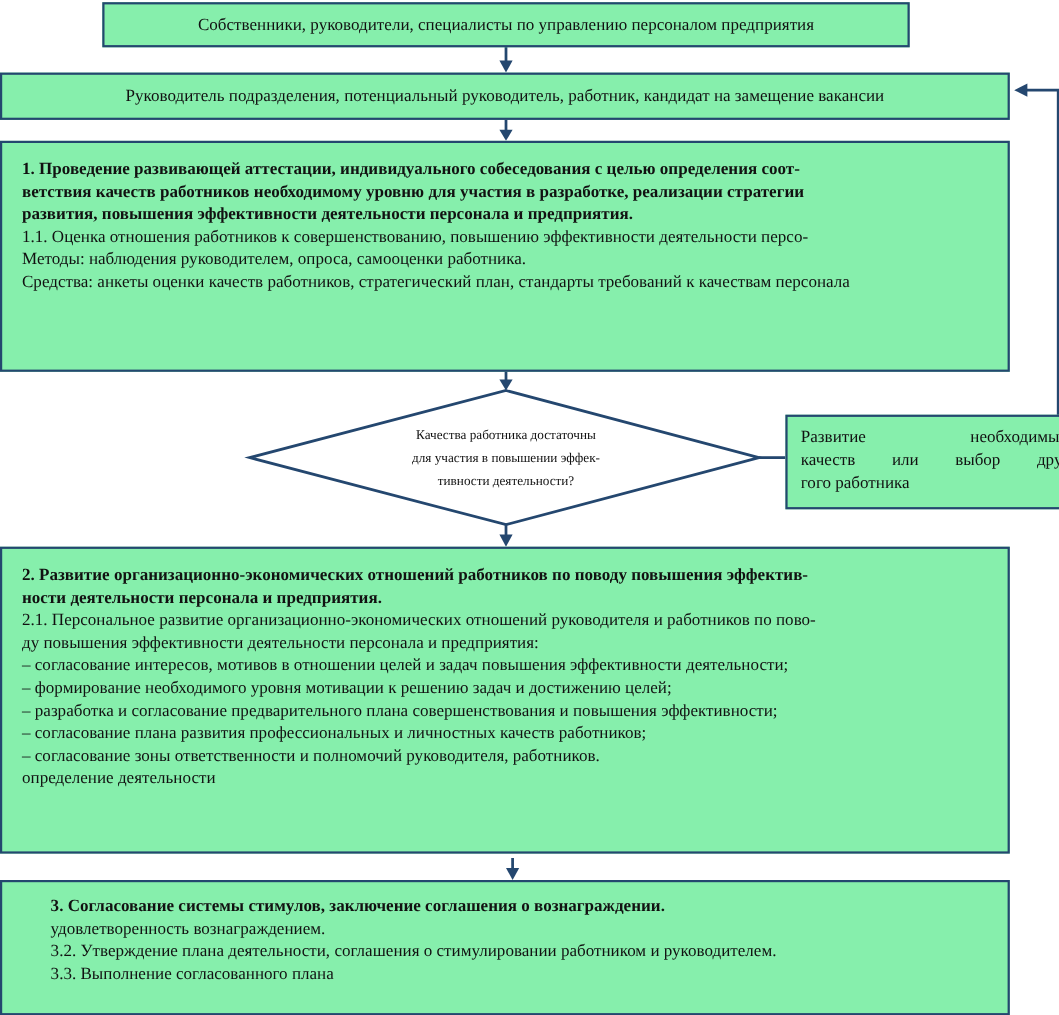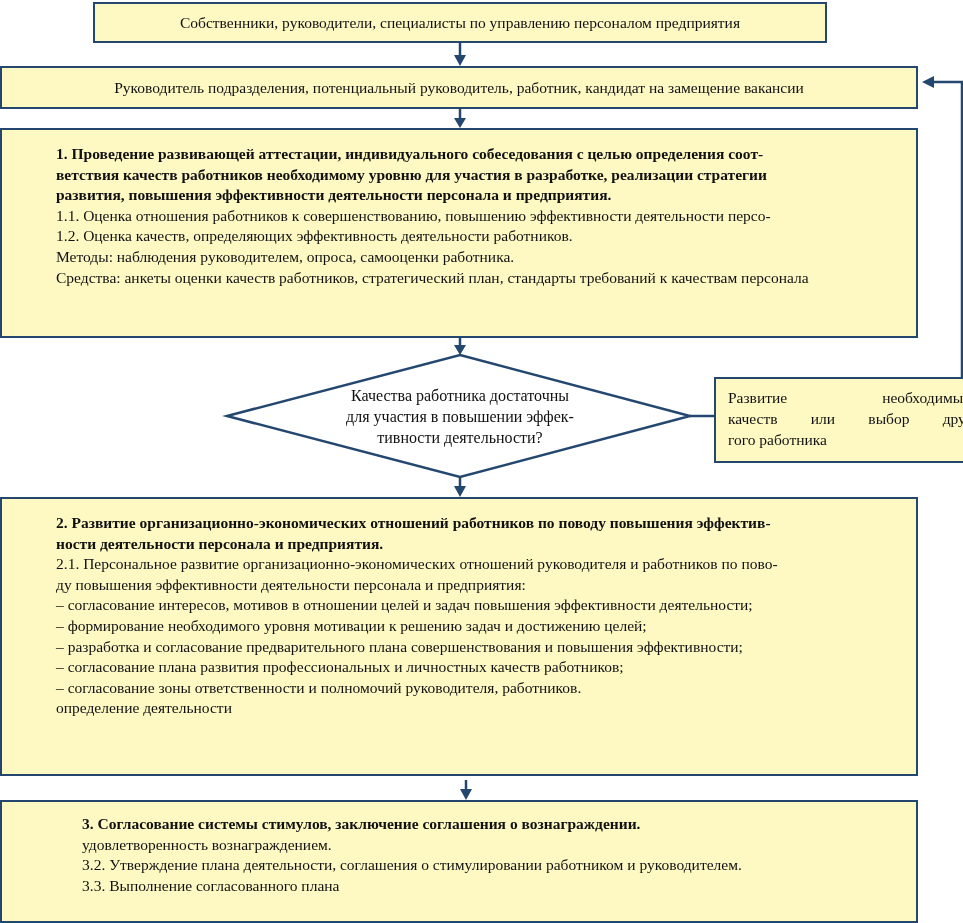--- a/index.html
+++ b/index.html
@@ -1,24 +1,24 @@
 <!DOCTYPE html>
 <html><head>
 <meta charset="utf-8">
 <style>
   html, body { margin:0; padding:0; background:#ffffff; }
   body { width:963px; height:923px; position:relative; overflow:hidden;
          font-family:"Liberation Serif", serif; color:#111; }
-  .box { position:absolute; box-sizing:border-box; border:2.5px solid #24476f; background:#fef9c3; }
+  .box { position:absolute; box-sizing:border-box; border:2.5px solid #24476f; background:#86efac; }
   .center { display:flex; align-items:center; justify-content:center; text-align:center; font-size:15.5px; }
   .txt { font-size:15.5px; line-height:20.6px; padding:14px 14px 0 18px; text-align:justify; }
-  .txt .ln { display:block;margin-left:36px; }
+  .txt .ln { display:block; }
   .txt .b { font-weight:bold; }
   svg.conn { position:absolute; left:0; top:0; }
-  .diamond-text { position:absolute; text-align:center; font-size:16px; line-height:21px; }
+  .diamond-text { position:absolute; text-align:center; font-size:12px; line-height:21px; }
   .side-text { font-size:15.5px; line-height:21px; padding:8px 12px 0 12px; text-align:justify; }
 </style>
 </head>
 <body>
 
 <svg class="conn" width="963" height="923">
   <defs>
     <marker id="ah" markerWidth="8" markerHeight="8" refX="4" refY="6" orient="auto-start-reverse" markerUnits="userSpaceOnUse" viewBox="0 0 8 8">
       <path d="M0,0 L8,0 L4,8 Z" fill="#24476f"></path>
     </marker>
@@ -47,21 +47,20 @@
 
 <div class="box center" style="left:0px; top:66px; width:918px; height:43px;">
   <span>Руководитель подразделения, потенциальный руководитель, работник, кандидат на замещение вакансии</span>
 </div>
 
 <div class="box txt" style="left:0px; top:128px; width:918px; height:210px;">
   <span class="ln b">1. Проведение развивающей аттестации, индивидуального собеседования с целью определения соот-</span>
   <span class="ln b">ветствия качеств работников необходимому уровню для участия в разработке, реализации стратегии</span>
   <span class="ln b">развития, повышения эффективности деятельности персонала и предприятия.</span>
   <span class="ln">1.1. Оценка отношения работников к совершенствованию, повышению эффективности деятельности персо-</span>
-  <span class="ln">1.2. Оценка качеств, определяющих эффективность деятельности работников.</span>
   <span class="ln">Методы: наблюдения руководителем, опроса, самооценки работника.</span>
   <span class="ln">Средства: анкеты оценки качеств работников, стратегический план, стандарты требований к качествам персонала</span>
 </div>
 
 <div class="diamond-text" style="left:300px; top:385px; width:320px;">
   <div>Качества работника достаточны</div>
   <div>для участия в повышении эффек-</div>
   <div>тивности деятельности?</div>
 </div>
 

